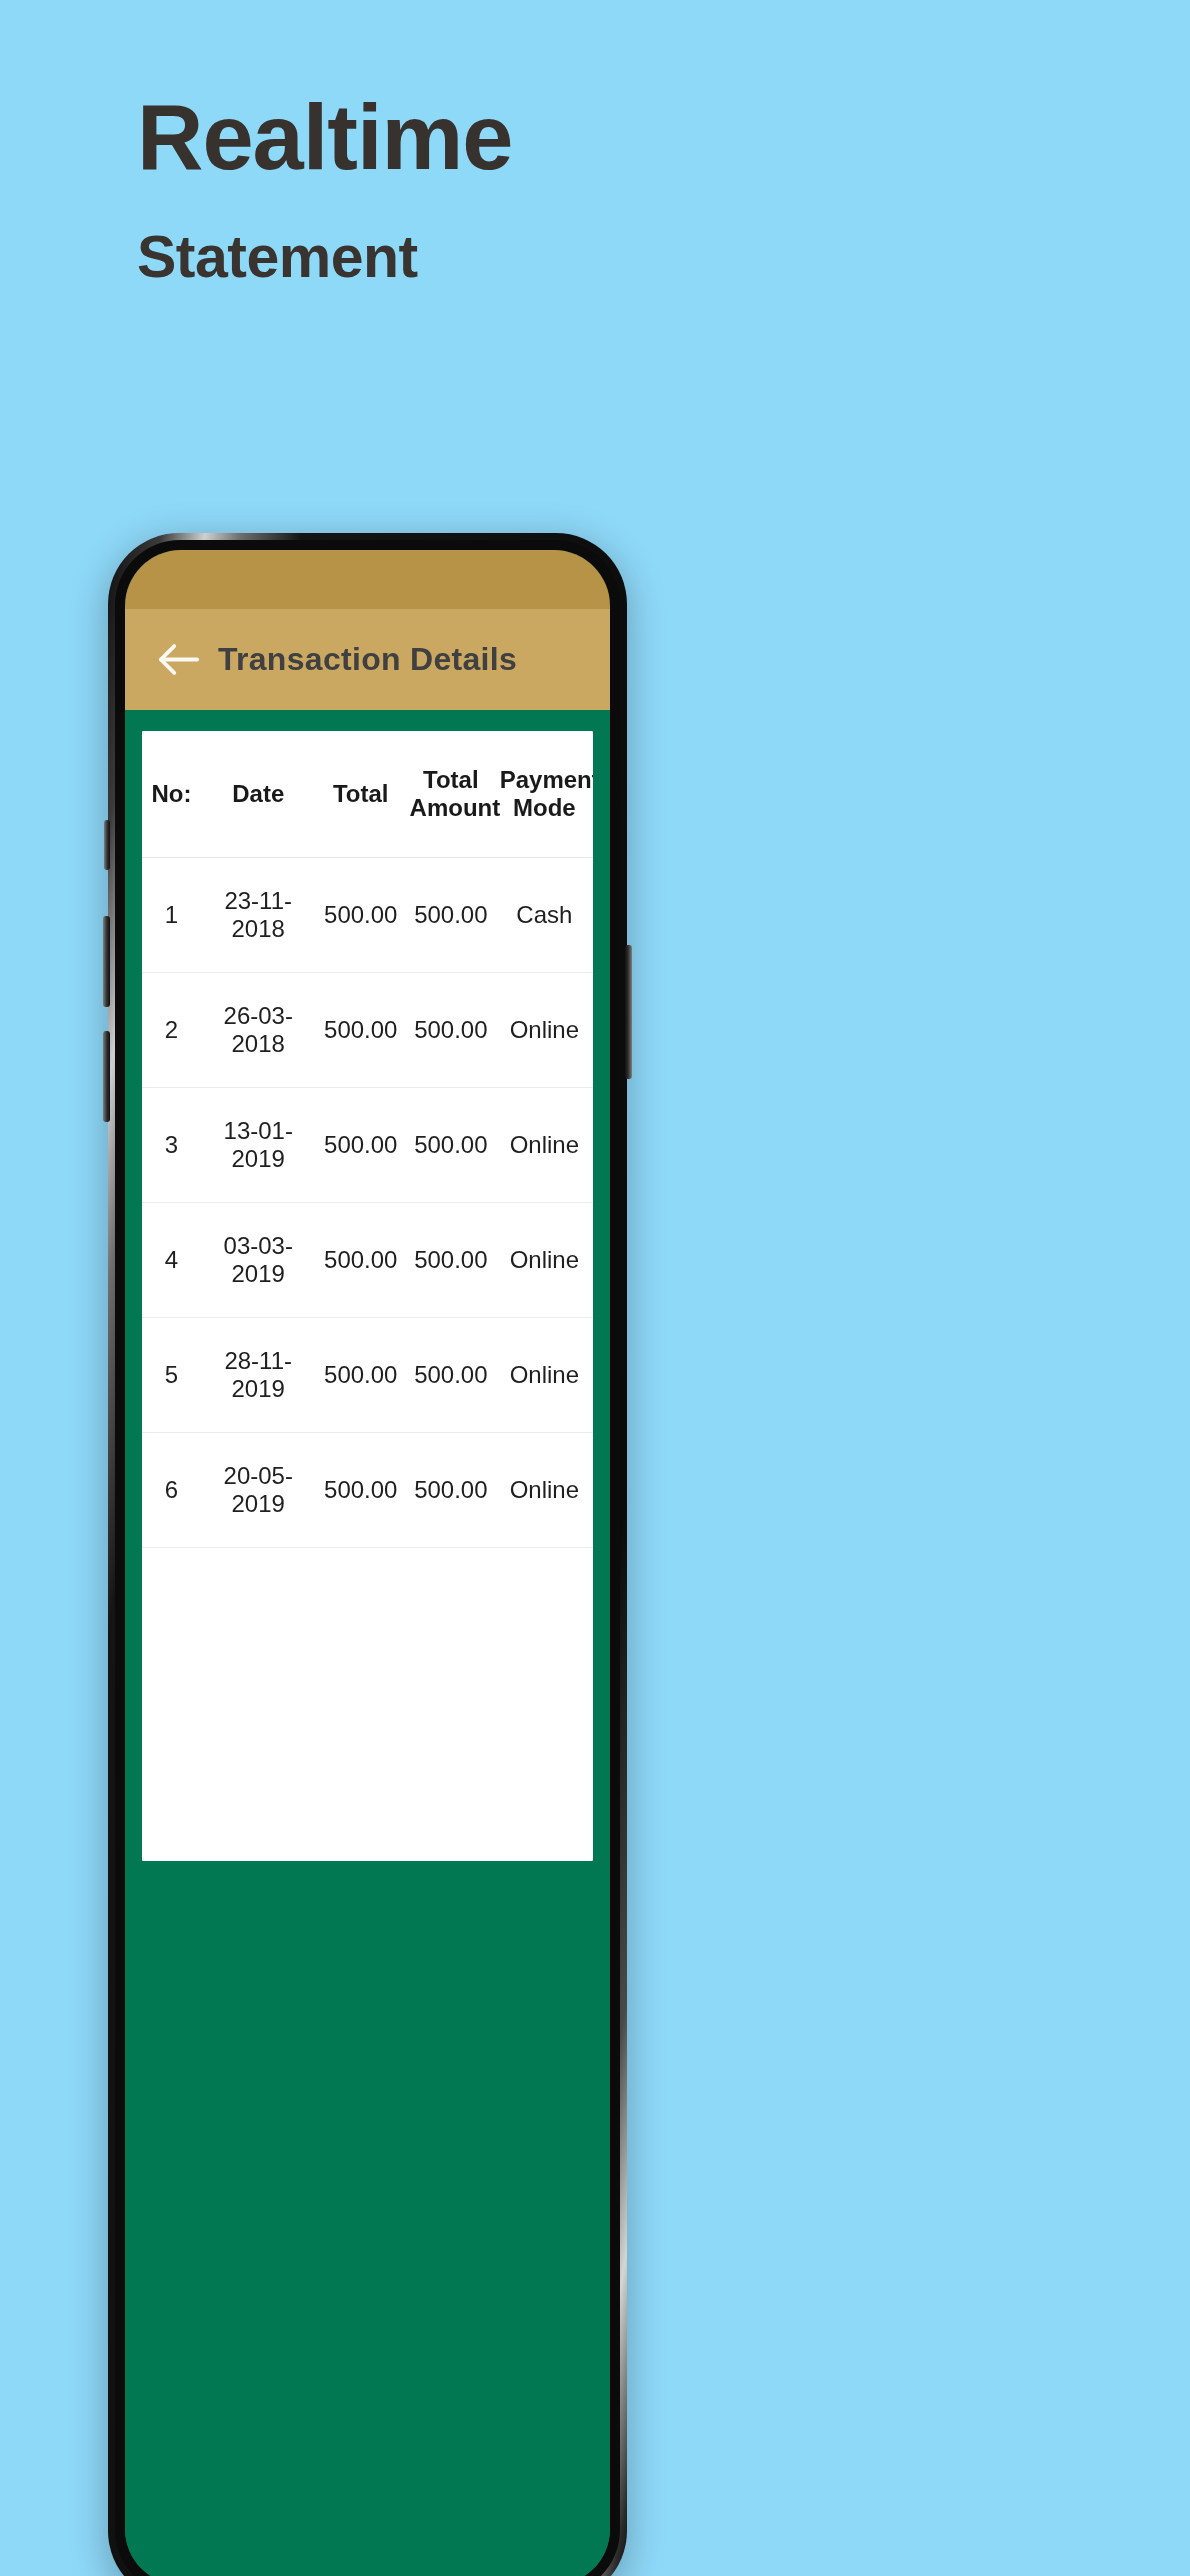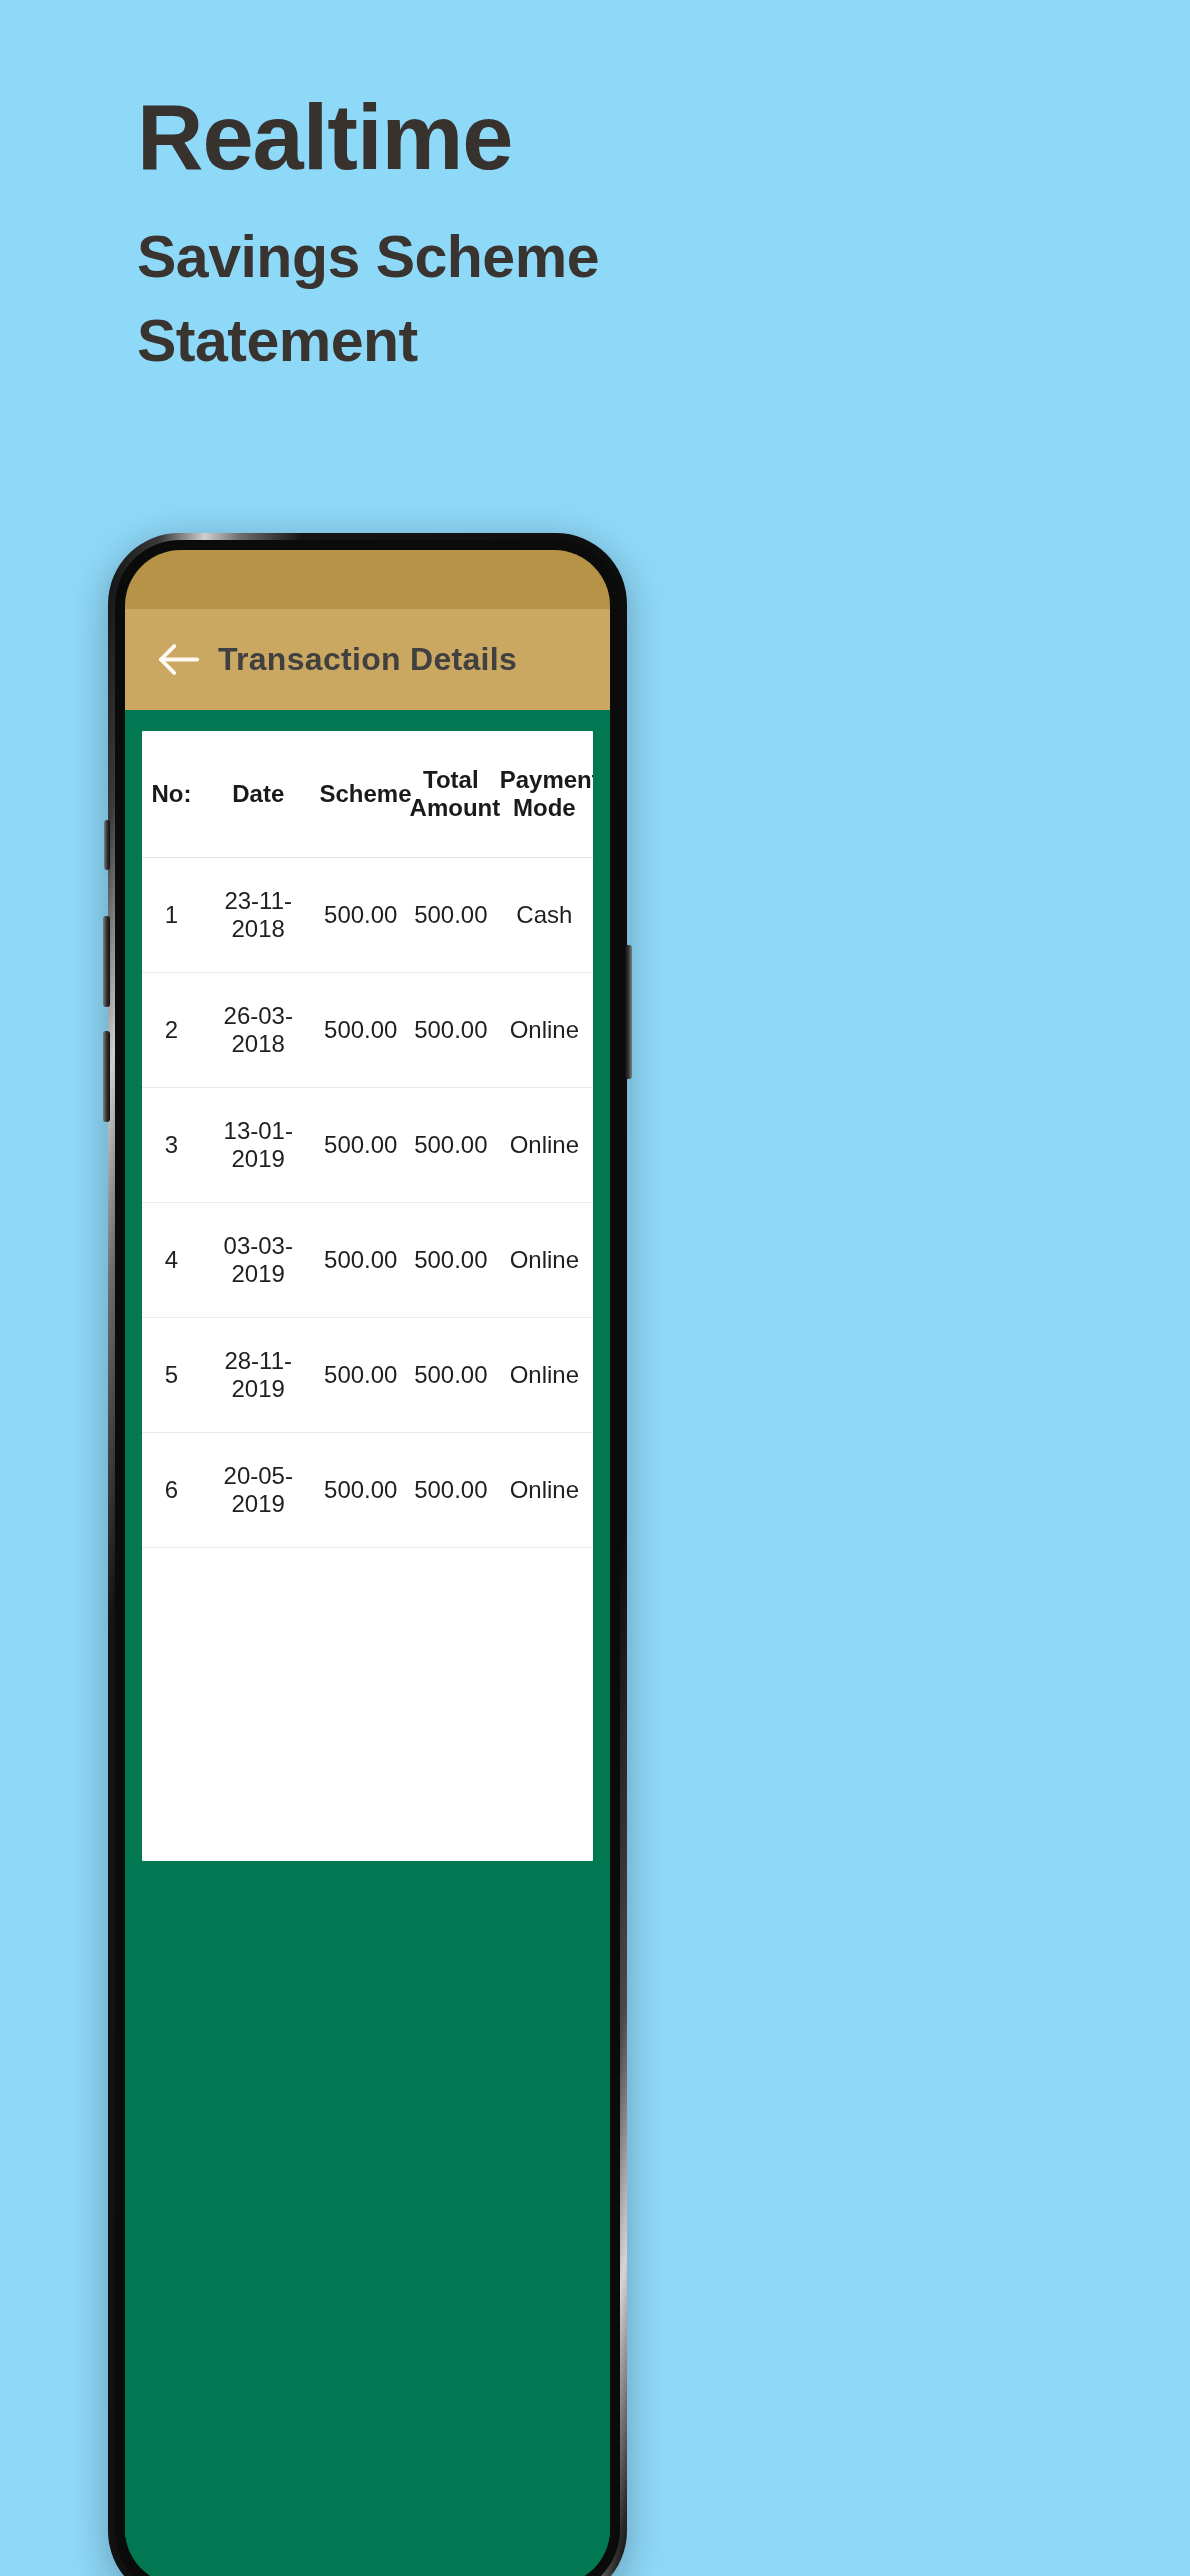--- a/index.html
+++ b/index.html
@@ -222,21 +222,20 @@
   col.c-pay  { width: 21.5%; }
 </style>
 </head>
 <body>
 
 <div class="page">
 
   <div class="headline-block">
     <div class="headline-main">Realtime</div>
     <div class="headline-sub">
-      <div>Savings Scheme</div>
       <div>Statement</div>
     </div>
   </div>
 
   <div class="phone">
     <div class="btn-side btn-left-1"></div>
     <div class="btn-side btn-left-2"></div>
     <div class="btn-side btn-left-3"></div>
     <div class="btn-side btn-right-1"></div>
 
@@ -270,21 +269,21 @@
                 <col class="c-no">
                   <col class="c-date">
                   <col class="c-amt">
                   <col class="c-tot">
                   <col class="c-pay">
               </colgroup>
               <thead>
                 <tr>
                   <th>No:</th>
                   <th>Date</th>
-                  <th>Scheme</th>
+                  <th>Total</th>
                   <th>Total Amount</th>
                   <th>Payment Mode</th>
                 </tr>
               </thead>
               <tbody>
                 <tr>
                   <td>1</td>
                   <td>23-11-2018</td>
                   <td>500.00</td>
                   <td>500.00</td>

